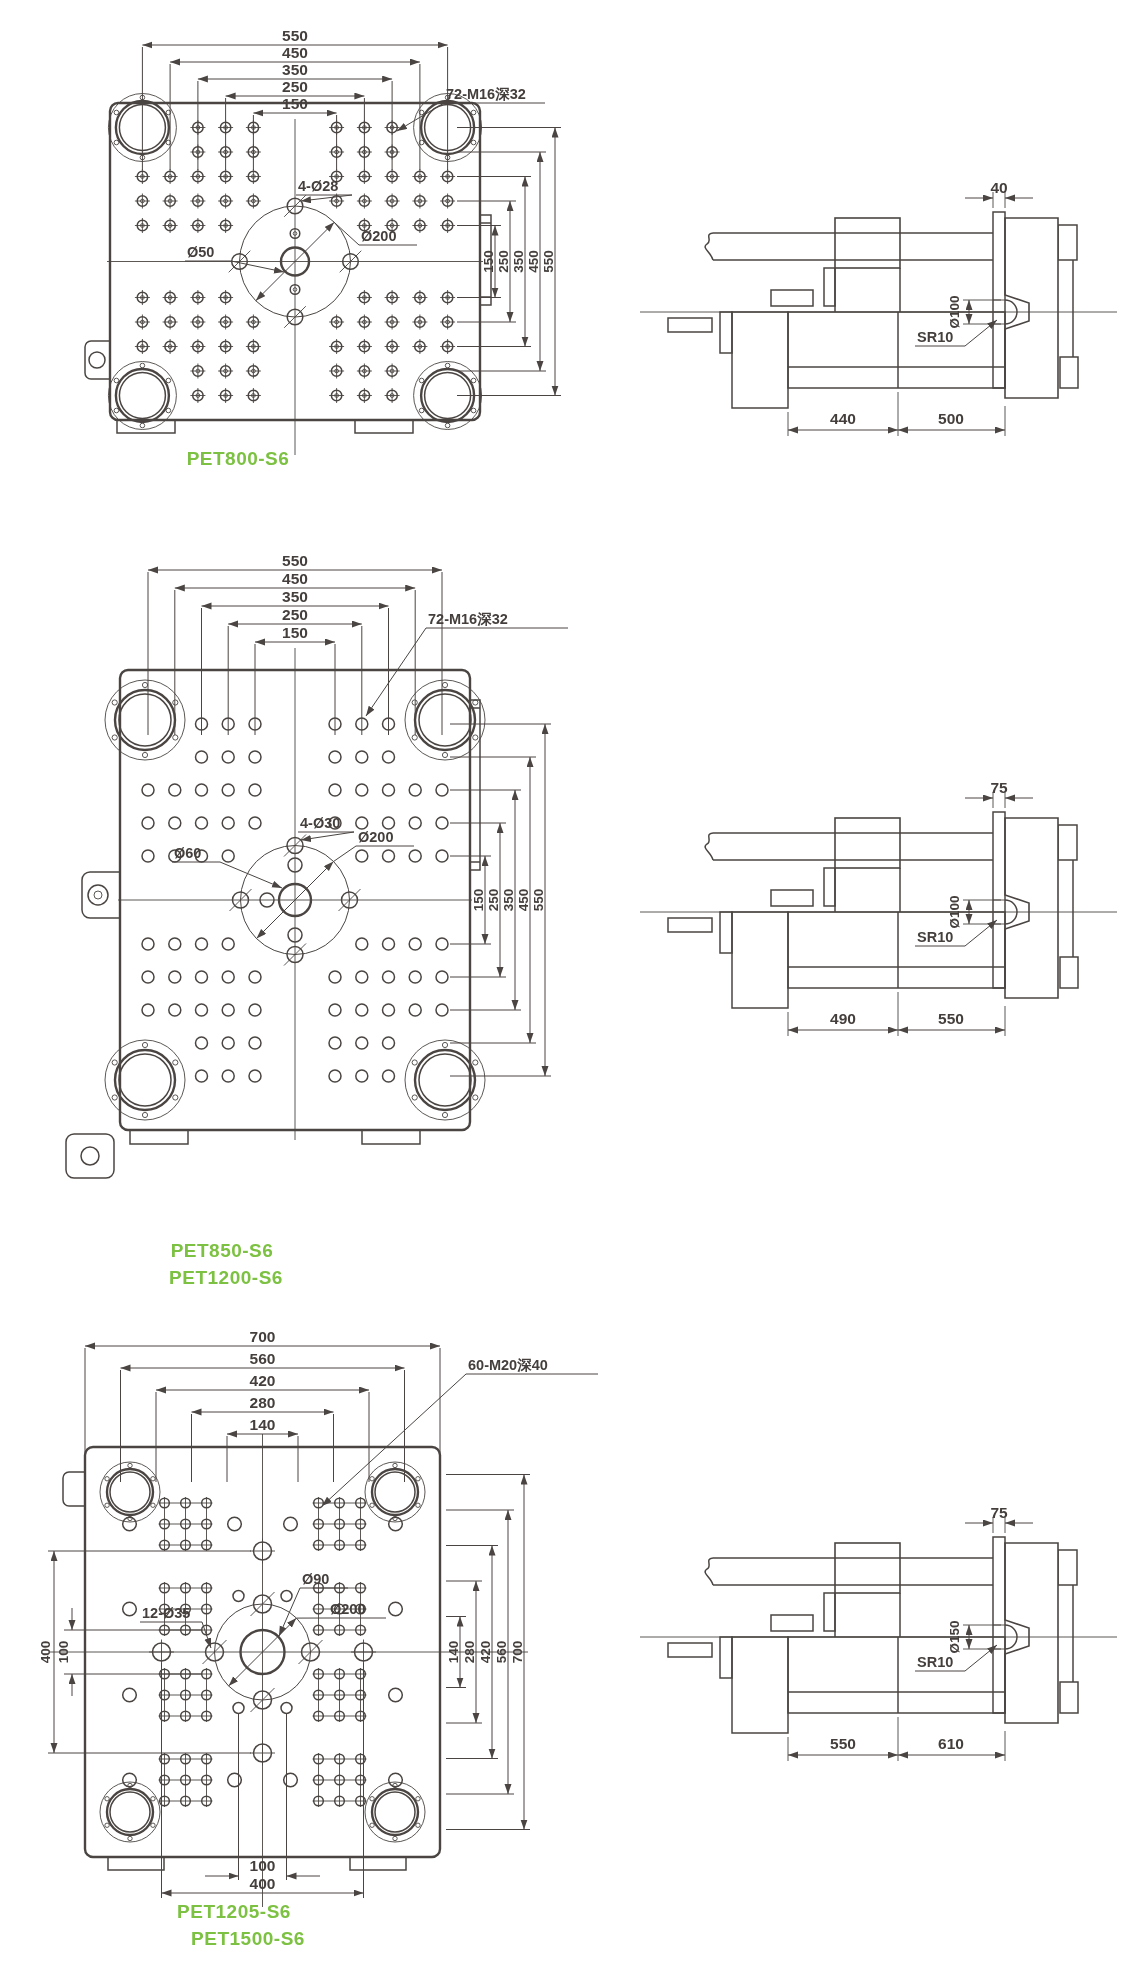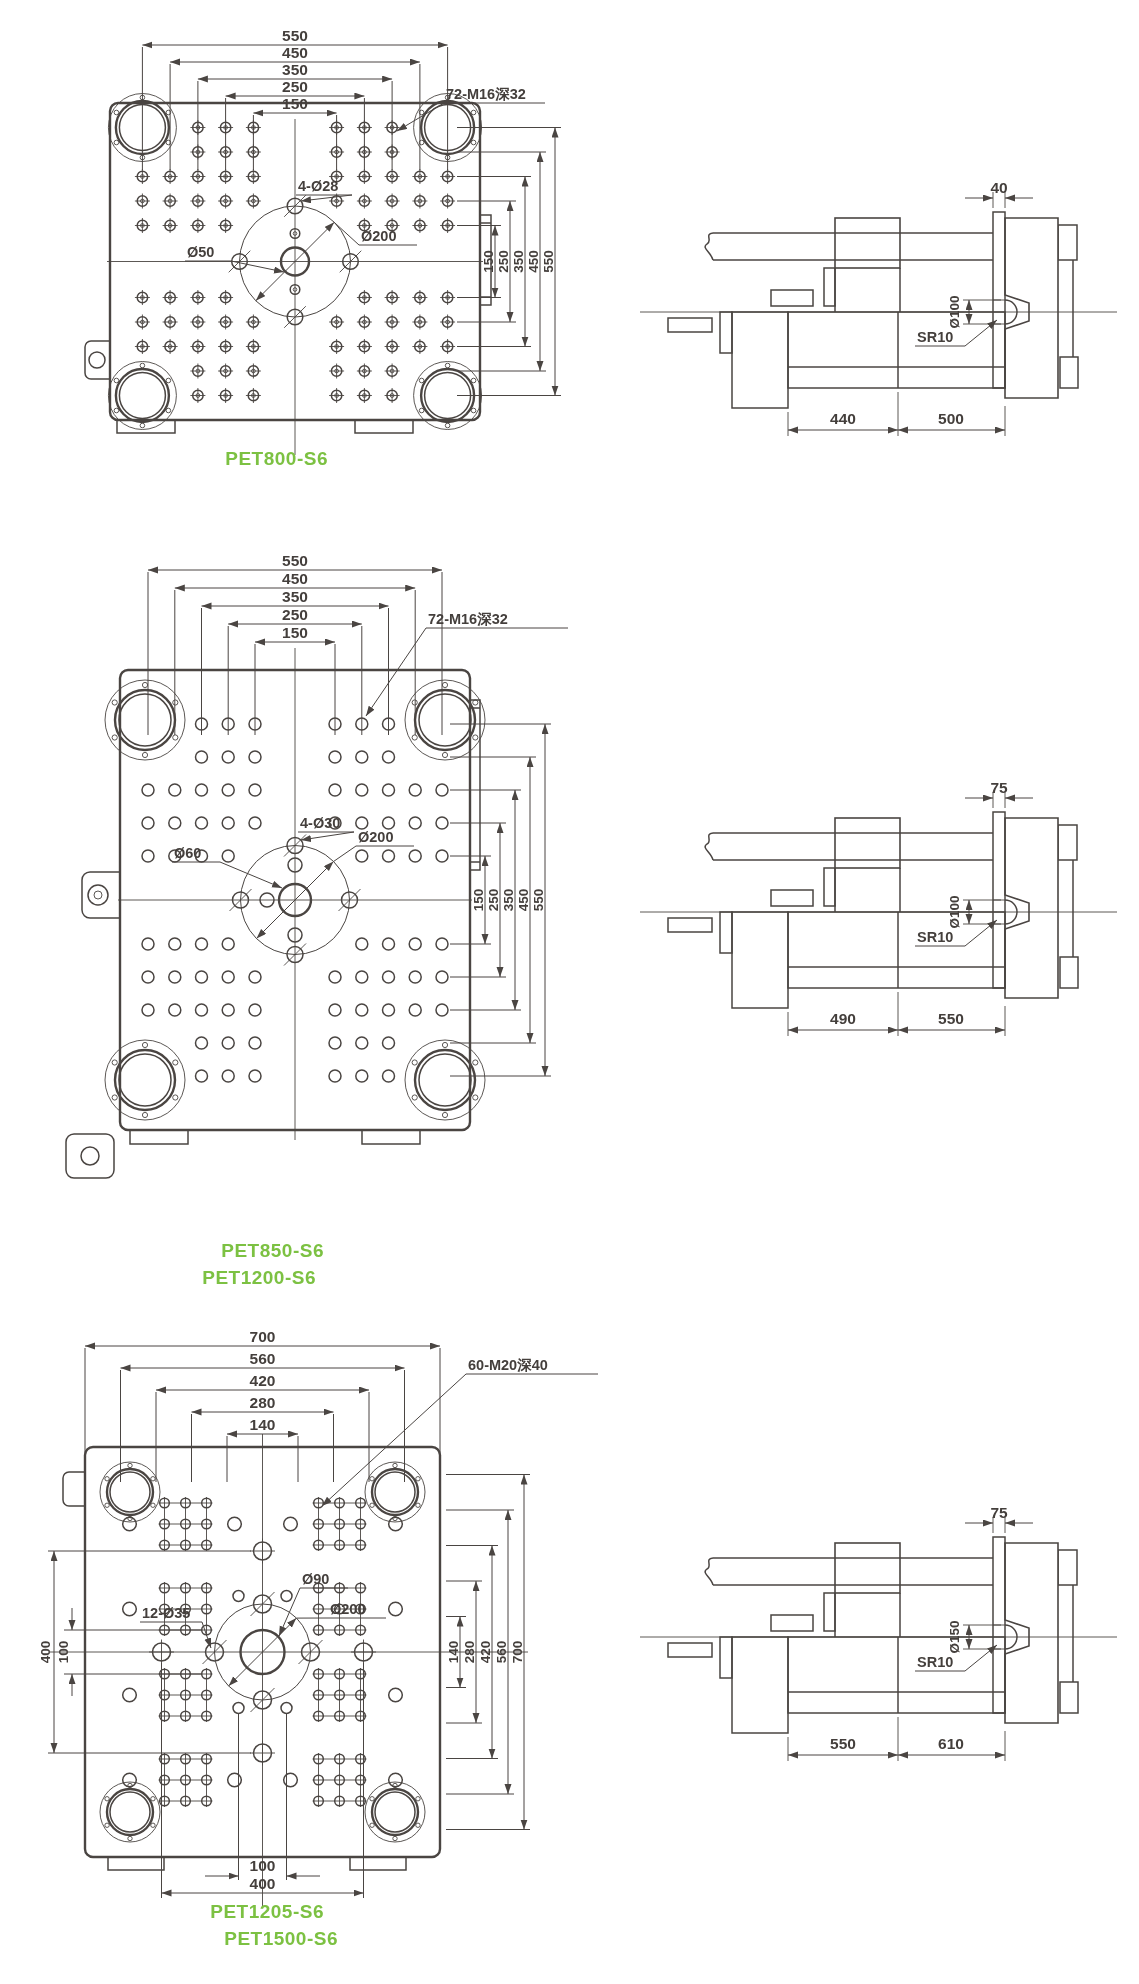--- a/index.html
+++ b/index.html
@@ -7,21 +7,21 @@
          font-family:"Liberation Sans",sans-serif;}
   #sheet svg{position:absolute;overflow:visible;}
   .ln {fill:none;stroke:#4a4542;stroke-width:1.5;}
   .bd {fill:none;stroke:#4a4542;stroke-width:2.4;}
   .th {fill:none;stroke:#4a4542;stroke-width:0.9;}
   .dl {fill:none;stroke:#4a4542;stroke-width:1;}
   .lnf{fill:#ffffff;stroke:#4a4542;stroke-width:1.6;}
   .dt {font:bold 15.5px "Liberation Sans",sans-serif;fill:#443f3c;text-anchor:middle;}
   .dtr{font:bold 13.5px "Liberation Sans",sans-serif;fill:#443f3c;text-anchor:middle;}
   .co {font:bold 14.5px "Liberation Sans",sans-serif;fill:#443f3c;}
-  .model{position:absolute;width:180px;text-align:right;
+  .model{position:absolute;width:180px;text-align:center;
          font:bold 19px "Liberation Sans",sans-serif;color:#7cc142;letter-spacing:.5px;}
 </style>
 </head>
 <body>
 
 <div id="sheet">
 
   <svg width="0" height="0" style="position:absolute">
     <defs>
       <marker id="arE" orient="auto" markerUnits="userSpaceOnUse" markerWidth="12" markerHeight="9" refX="10" refY="3.5">
@@ -706,21 +706,21 @@
     <text class="dtr" x="453" y="360" transform="rotate(-90 453 360)">150</text>
     <text class="dtr" x="468" y="360" transform="rotate(-90 468 360)">250</text>
     <text class="dtr" x="483" y="360" transform="rotate(-90 483 360)">350</text>
     <text class="dtr" x="498" y="360" transform="rotate(-90 498 360)">450</text>
     <text class="dtr" x="513" y="360" transform="rotate(-90 513 360)">550</text>
     <text class="co" x="398" y="84">72-M16深32</text>
     <text class="co" x="270" y="288">4-Ø30</text>
     <text class="co" x="144" y="318">Ø60</text>
     <text class="co" x="328" y="302">Ø200</text>
   </svg>
-  <div class="model" style="left:144px;top:1240px">PET850-S6</div>
+  <div class="model" style="left:132px;top:1240px">PET850-S6</div>
   <div class="model" style="left:136px;top:1267px">PET1200-S6</div>
 
   <svg id="sv2" viewBox="0 0 500 300" style="left:625px;top:740px;width:500px;height:300px">
       <line x1="368" y1="184" x2="380" y2="184" class="th"></line>
       <line x1="368" y1="160" x2="380" y2="160" class="th"></line>
       <path d="M380,160 A12,12 0 0 1 380,184" class="ln"></path>
       <line x1="448" y1="120" x2="448" y2="217" class="ln"></line>
       <rect x="435" y="217" width="18" height="31" rx="0" class="ln"></rect>
       <rect x="433" y="85" width="19" height="35" rx="0" class="ln"></rect>
       <path d="M413,150 q9,7 0,14 q-9,7 0,14 q9,7 0,14" class="th"></path>

